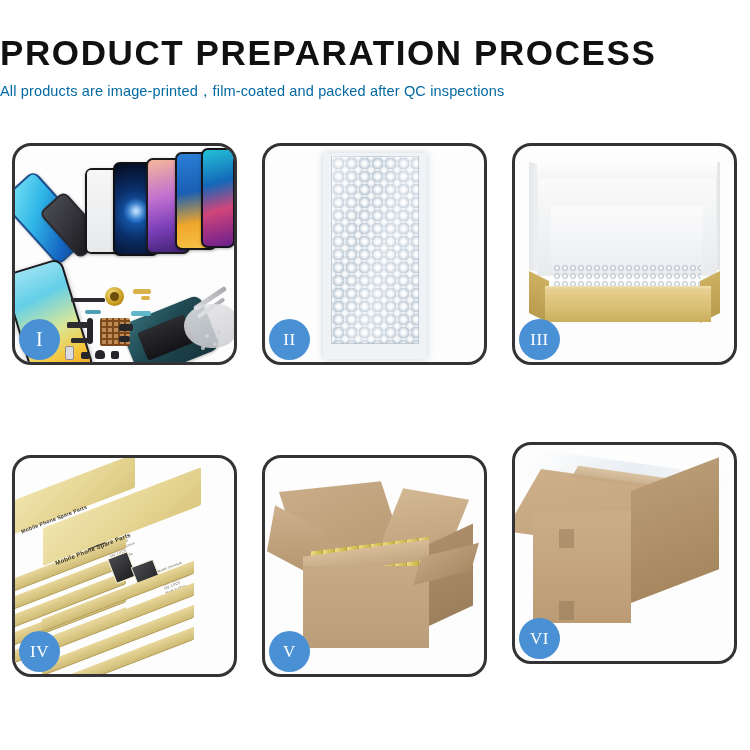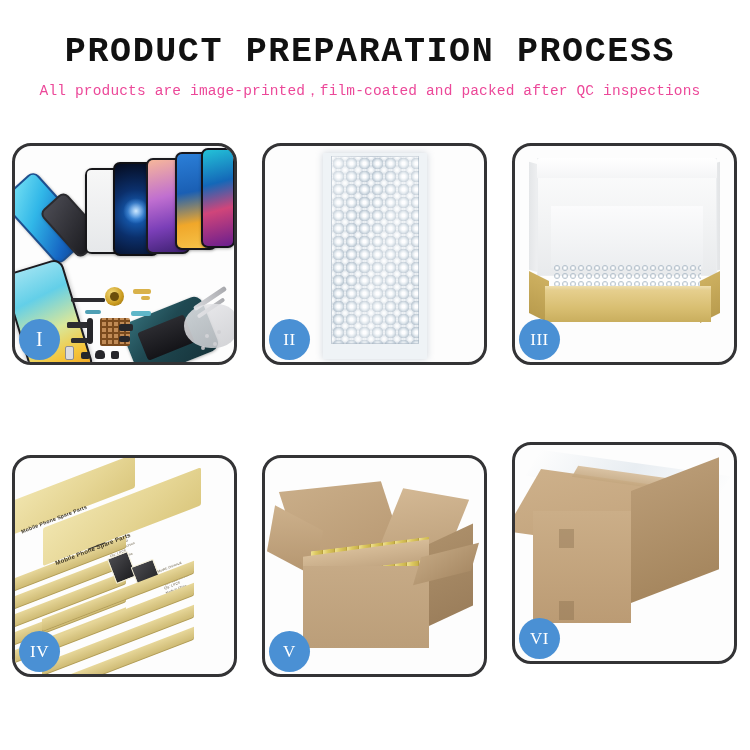--- a/index.html
+++ b/index.html
@@ -4,27 +4,27 @@
 <style>
   html,body{margin:0;padding:0;}
   body{
     width:750px;height:750px;background:#ffffff;
     font-family:"Liberation Sans","DejaVu Sans",sans-serif;
     overflow:hidden;position:relative;
   }
   .page{width:750px;height:750px;position:relative;}
 
   
-  .header{position:absolute;left:0;top:0;width:740px;text-align:center;font-family:Liberation Mono, monospace;}
+  .header{position:absolute;left:0;top:0;width:740px;}
   .title{
     font-size:35px;font-weight:700;color:#111;letter-spacing:1.6px;
     margin:0;padding-top:35px;line-height:1;white-space:nowrap;
   }
   .subtitle{
-    font-size:14.5px;font-weight:400;color:#ec4899;letter-spacing:.15px;
+    font-size:14.5px;font-weight:400;color:#0369a1;letter-spacing:.15px;
     margin:0;padding-top:14px;line-height:1;white-space:nowrap;
   }
 
   
   .grid{position:absolute;left:12px;top:143px;width:726px;height:535px;}
   .panel{
     position:absolute;width:225px;height:222px;
     border:3px solid #333335;border-radius:19px;
     background:#fdfdfd;overflow:hidden;box-sizing:border-box;
   }

